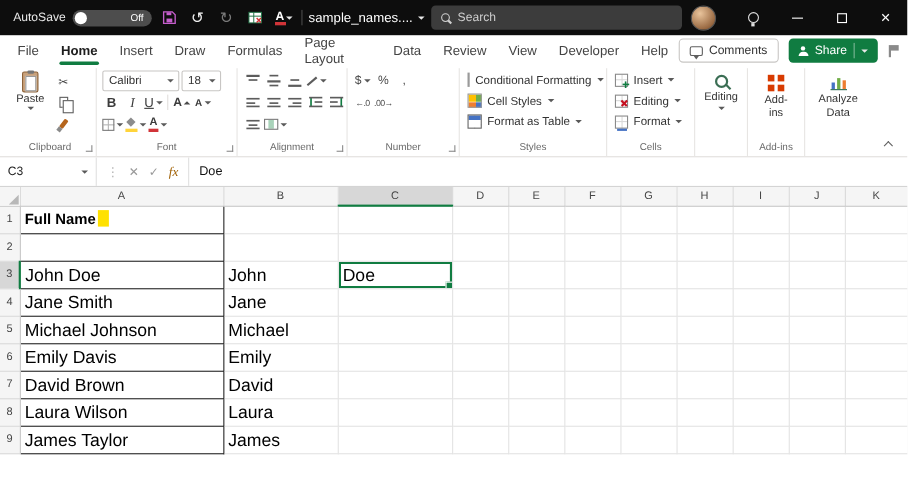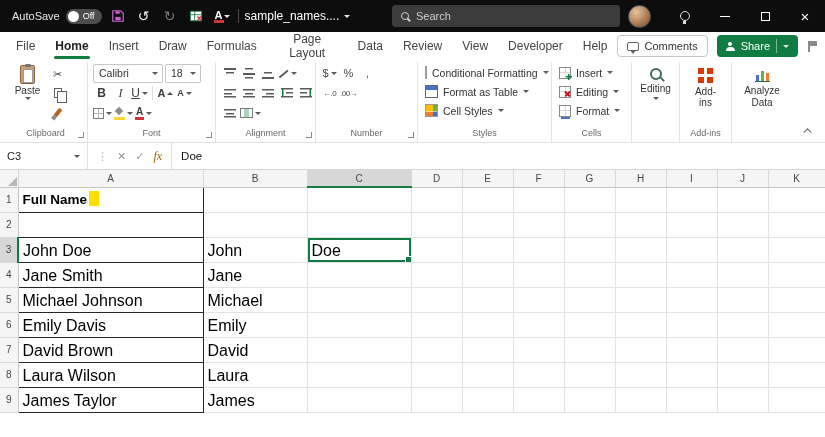--- a/index.html
+++ b/index.html
@@ -5,21 +5,21 @@
   * { box-sizing: border-box; margin: 0; padding: 0; }
   html,body { width:825px; height:437px; overflow:hidden; }
   body { font-family:"Liberation Sans",sans-serif; background:#fff; }
 
   
   .titlebar { height:32px; background:#0d0d0d; display:flex; align-items:center; color:#fff; padding-left:12px; position:relative; }
   .tbl { display:flex; align-items:center; gap:6px; font-size:11px; }
   .autosave-label { color:#e8e8e8; }
   .toggle { display:flex; align-items:center; gap:4px; background:#4d4d4d; border-radius:9px; padding:2px 7px 2px 2px; cursor:default; }
   .knob { width:11px; height:11px; border-radius:50%; background:#fff; }
-  .toggle-label { font-size:9px; color:#fff; }
+  .toggle-label { font-size:9px; color:#fff;margin-left:36px; }
   .tb-ic { display:flex; align-items:center; justify-content:center; width:20px; height:22px; }
   .g-undo { font-size:14px; color:#f0f0f0; }
   .g-redo { font-size:14px; color:#7a7a7a; }
   .qat-A { font-size:11px; font-weight:700; color:#fff; line-height:10px; border-bottom:3px solid #d13438; padding:0 1px; }
   .tb-sep { width:1px; height:14px; background:#4a4a4a; }
   .doc-title { display:flex; align-items:center; gap:5px; font-size:12px; color:#fff; }
   .cv { width:0; height:0; border-left:3px solid transparent; border-right:3px solid transparent; border-top:3.5px solid #5a5a5a; display:inline-block; }
   .cv.w { border-top-color:#e8e8e8; }
   .searchbox { position:absolute; left:392px; top:5px; width:228px; height:22px; background:#3c3c3c; border-radius:4px; display:flex; align-items:center; gap:7px; padding:0 9px; color:#cfcfcf; font-size:11px; }
   .mag { position:relative; width:8px; height:8px; border:1.5px solid #cfcfcf; border-radius:50%; flex:0 0 auto; }
@@ -28,21 +28,21 @@
   .avatar { width:23px; height:23px; border-radius:50%; background:radial-gradient(circle at 35% 30%, #e9c49c, #9a6a43 70%, #5d3c22); border:1px solid #555; margin-right:14px; }
   .bulb { position:relative; width:10px; height:10px; border:1.5px solid #e0e0e0; border-radius:50%; }
   .bulb::after { content:""; position:absolute; left:2px; bottom:-4px; width:3px; height:3px; background:#e0e0e0; }
   .winbtn { width:40px; height:32px; display:flex; align-items:center; justify-content:center; }
   .ic-min { width:10px; height:1px; background:#fff; }
   .ic-max { width:9px; height:9px; border:1px solid #fff; }
   .ic-close { font-size:15px; color:#fff; line-height:1; }
 
   
   .tabrow { height:28px; background:#fff; display:flex; align-items:center; padding:0 8px 0 6px; }
-  .tab { font-size:12px; color:#444; padding:6px 10px 7px; position:relative; cursor:default;text-align:center; }
+  .tab { font-size:12px; color:#444; padding:6px 10px 7px; position:relative; cursor:default; }
   .tab.active { font-weight:700; color:#1e1e1e; }
   .tab.active::after { content:""; position:absolute; left:9px; right:9px; bottom:1px; height:3px; background:#107C41; border-radius:2px; }
   .tabrow-right { margin-left:auto; display:flex; align-items:center; gap:9px; }
   .pillbtn { display:flex; align-items:center; gap:5px; height:22px; border:1px solid #c8c6c4; border-radius:4px; padding:0 9px; font-size:11px; color:#333; background:#fff; }
   .ico-bubble { position:relative; width:12px; height:9px; border:1px solid #5f5f5f; border-radius:2px; }
   .ico-bubble::after { content:""; position:absolute; left:2px; bottom:-4px; width:0; height:0; border-left:3px solid transparent; border-right:3px solid transparent; border-top:4px solid #5f5f5f; }
   .sharebtn { display:flex; align-items:center; gap:6px; height:22px; background:#107C41; border-radius:4px; padding:0 9px; font-size:11px; color:#fff; }
   .share-person { position:relative; width:9px; height:9px; }
   .share-person::before { content:""; position:absolute; left:2.5px; top:0; width:4px; height:4px; border-radius:50%; background:#fff; }
   .share-person::after { content:""; position:absolute; left:0; bottom:0; width:9px; height:4px; border-radius:4px 4px 0 0; background:#fff; }
@@ -379,27 +379,27 @@
     <span class="dlg"></span>
   </div>
 
   <div class="grp" style="width:134px">
     <div class="srow">
       <span class="ico-cf"></span>
       <span>Conditional Formatting</span>
       <span class="cv"></span>
     </div>
     <div class="srow">
+      <span class="ico-styles"></span>
+      <span>Cell Styles</span>
+      <span class="cv"></span>
+    </div>
+    <div class="srow">
       <span class="ico-table"></span>
       <span>Format as Table</span>
-      <span class="cv"></span>
-    </div>
-    <div class="srow">
-      <span class="ico-styles"></span>
-      <span>Cell Styles</span>
       <span class="cv"></span>
     </div>
     <div class="grp-label">Styles</div>
   </div>
 
   <div class="grp" style="width:80px">
     <div class="srow">
       <span class="ico-cells ins"></span>
       <span>Insert</span>
       <span class="cv"></span>

